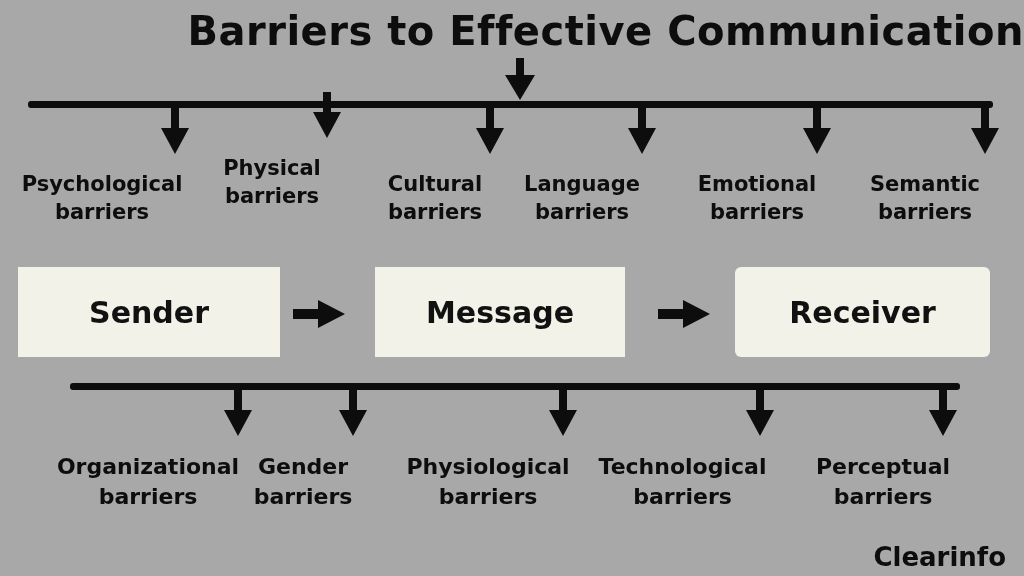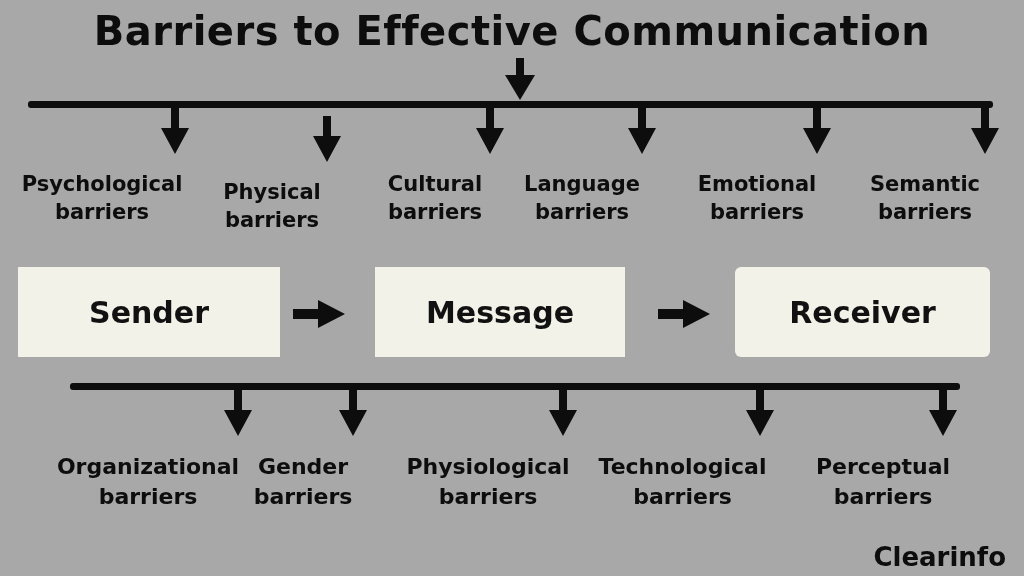--- a/index.html
+++ b/index.html
@@ -6,21 +6,21 @@
   body{font-family:"DejaVu Sans","Liberation Sans",sans-serif;}
   .canvas{
     position:relative;
     width:1024px;height:576px;
     background:#a8a8a8;
     overflow:hidden;
     color:#0d0d0d;
   }
   .title{
     position:absolute;top:8px;left:0;width:100%;
-    text-align:center;
+    text-align:right;
     font-size:40px;font-weight:800;letter-spacing:.5px;
     color:#0d0d0d;
   }
   .hline{
     position:absolute;height:7px;background:#0d0d0d;border-radius:3px;
   }
   .hline.top{left:28px;width:965px;top:101px;}
   .hline.bottom{left:70px;width:890px;top:383px;}
   .title-arrow{position:absolute;left:503px;top:58px;}
   .barrier-group{
@@ -65,21 +65,21 @@
 
   <div class="barrier-group top-group" style="left:14px;top:108px;width:176px;">
     <span>
       <svg width="30" height="46" viewBox="0 0 30 46">
           <path d="M11 0 h8 v20 h10 L15 46 L1 20 h10 z" fill="#0d0d0d"></path>
         </svg>
     </span>
     <div class="barrier-label">Psychological barriers</div>
   </div>
 
-  <div class="barrier-group top-group" style="left:202px;top:116px;width:140px;">
+  <div class="barrier-group top-group" style="left:202px;top:92px;width:140px;">
     <span>
       <svg width="30" height="46" viewBox="0 0 30 46">
           <path d="M11 0 h8 v20 h10 L15 46 L1 20 h10 z" fill="#0d0d0d"></path>
         </svg>
     </span>
     <div class="barrier-label">Physical barriers</div>
   </div>
 
   <div class="barrier-group top-group" style="left:365px;top:108px;width:140px;">
     <span>

